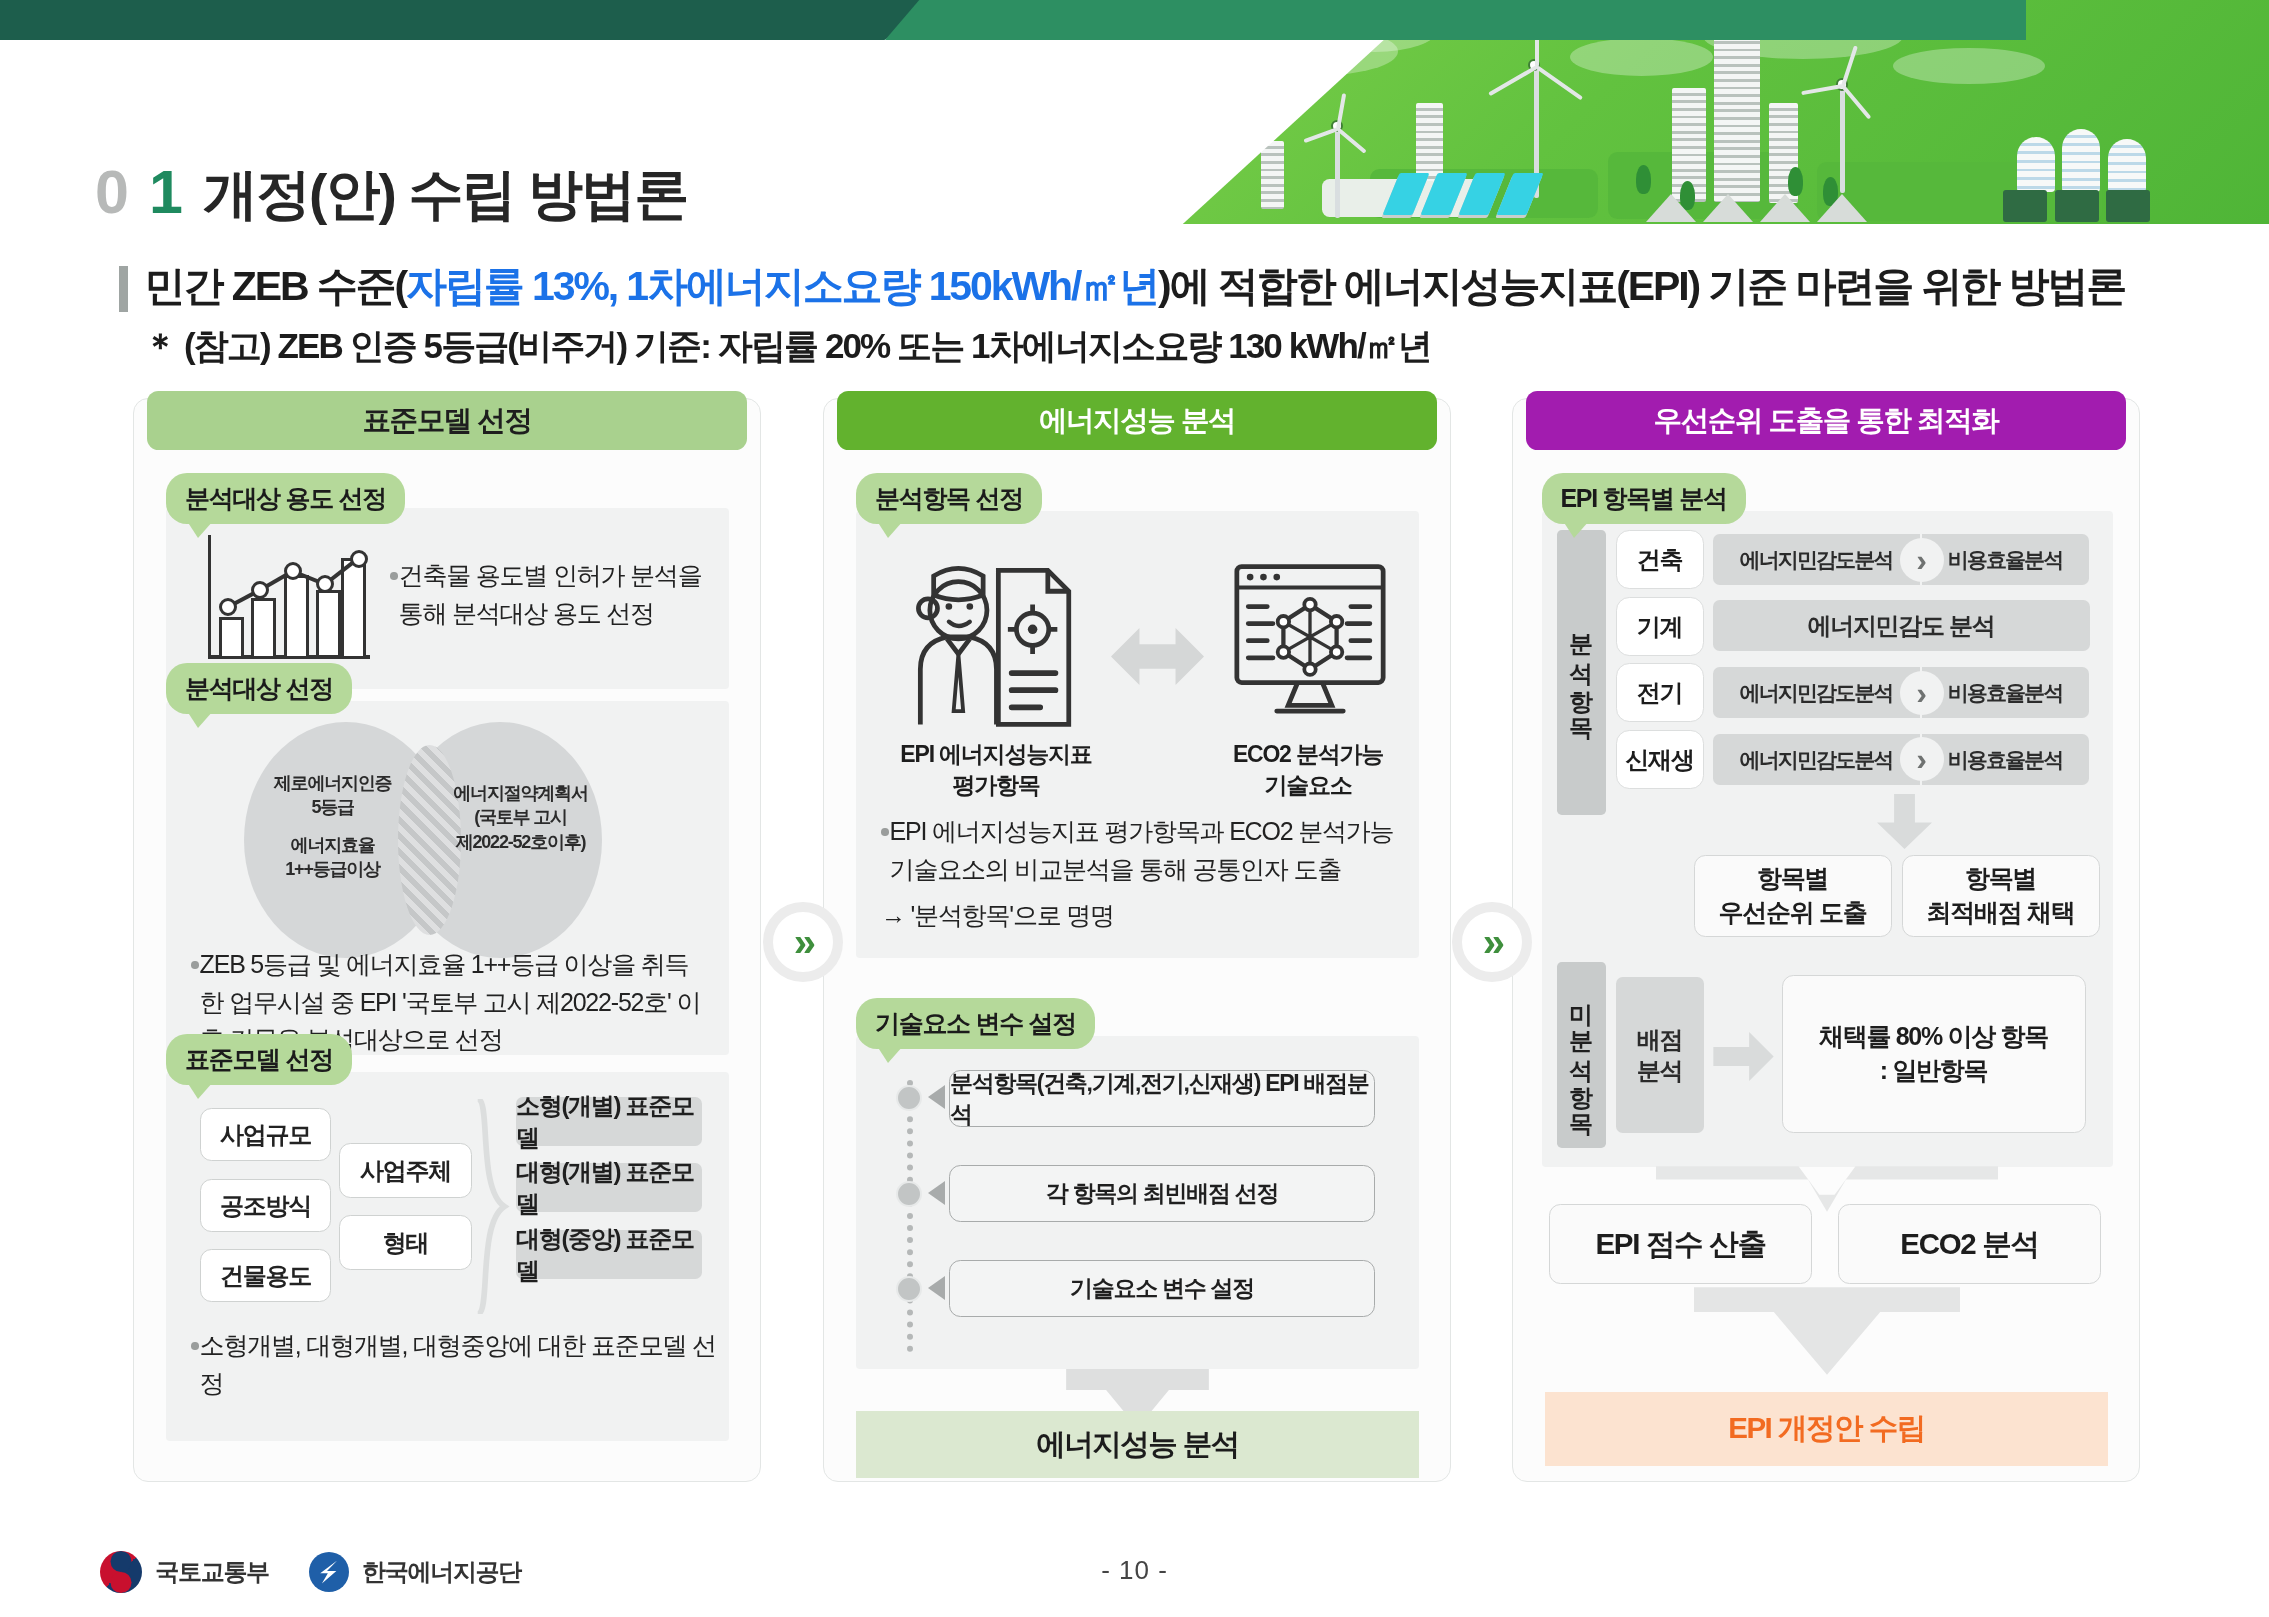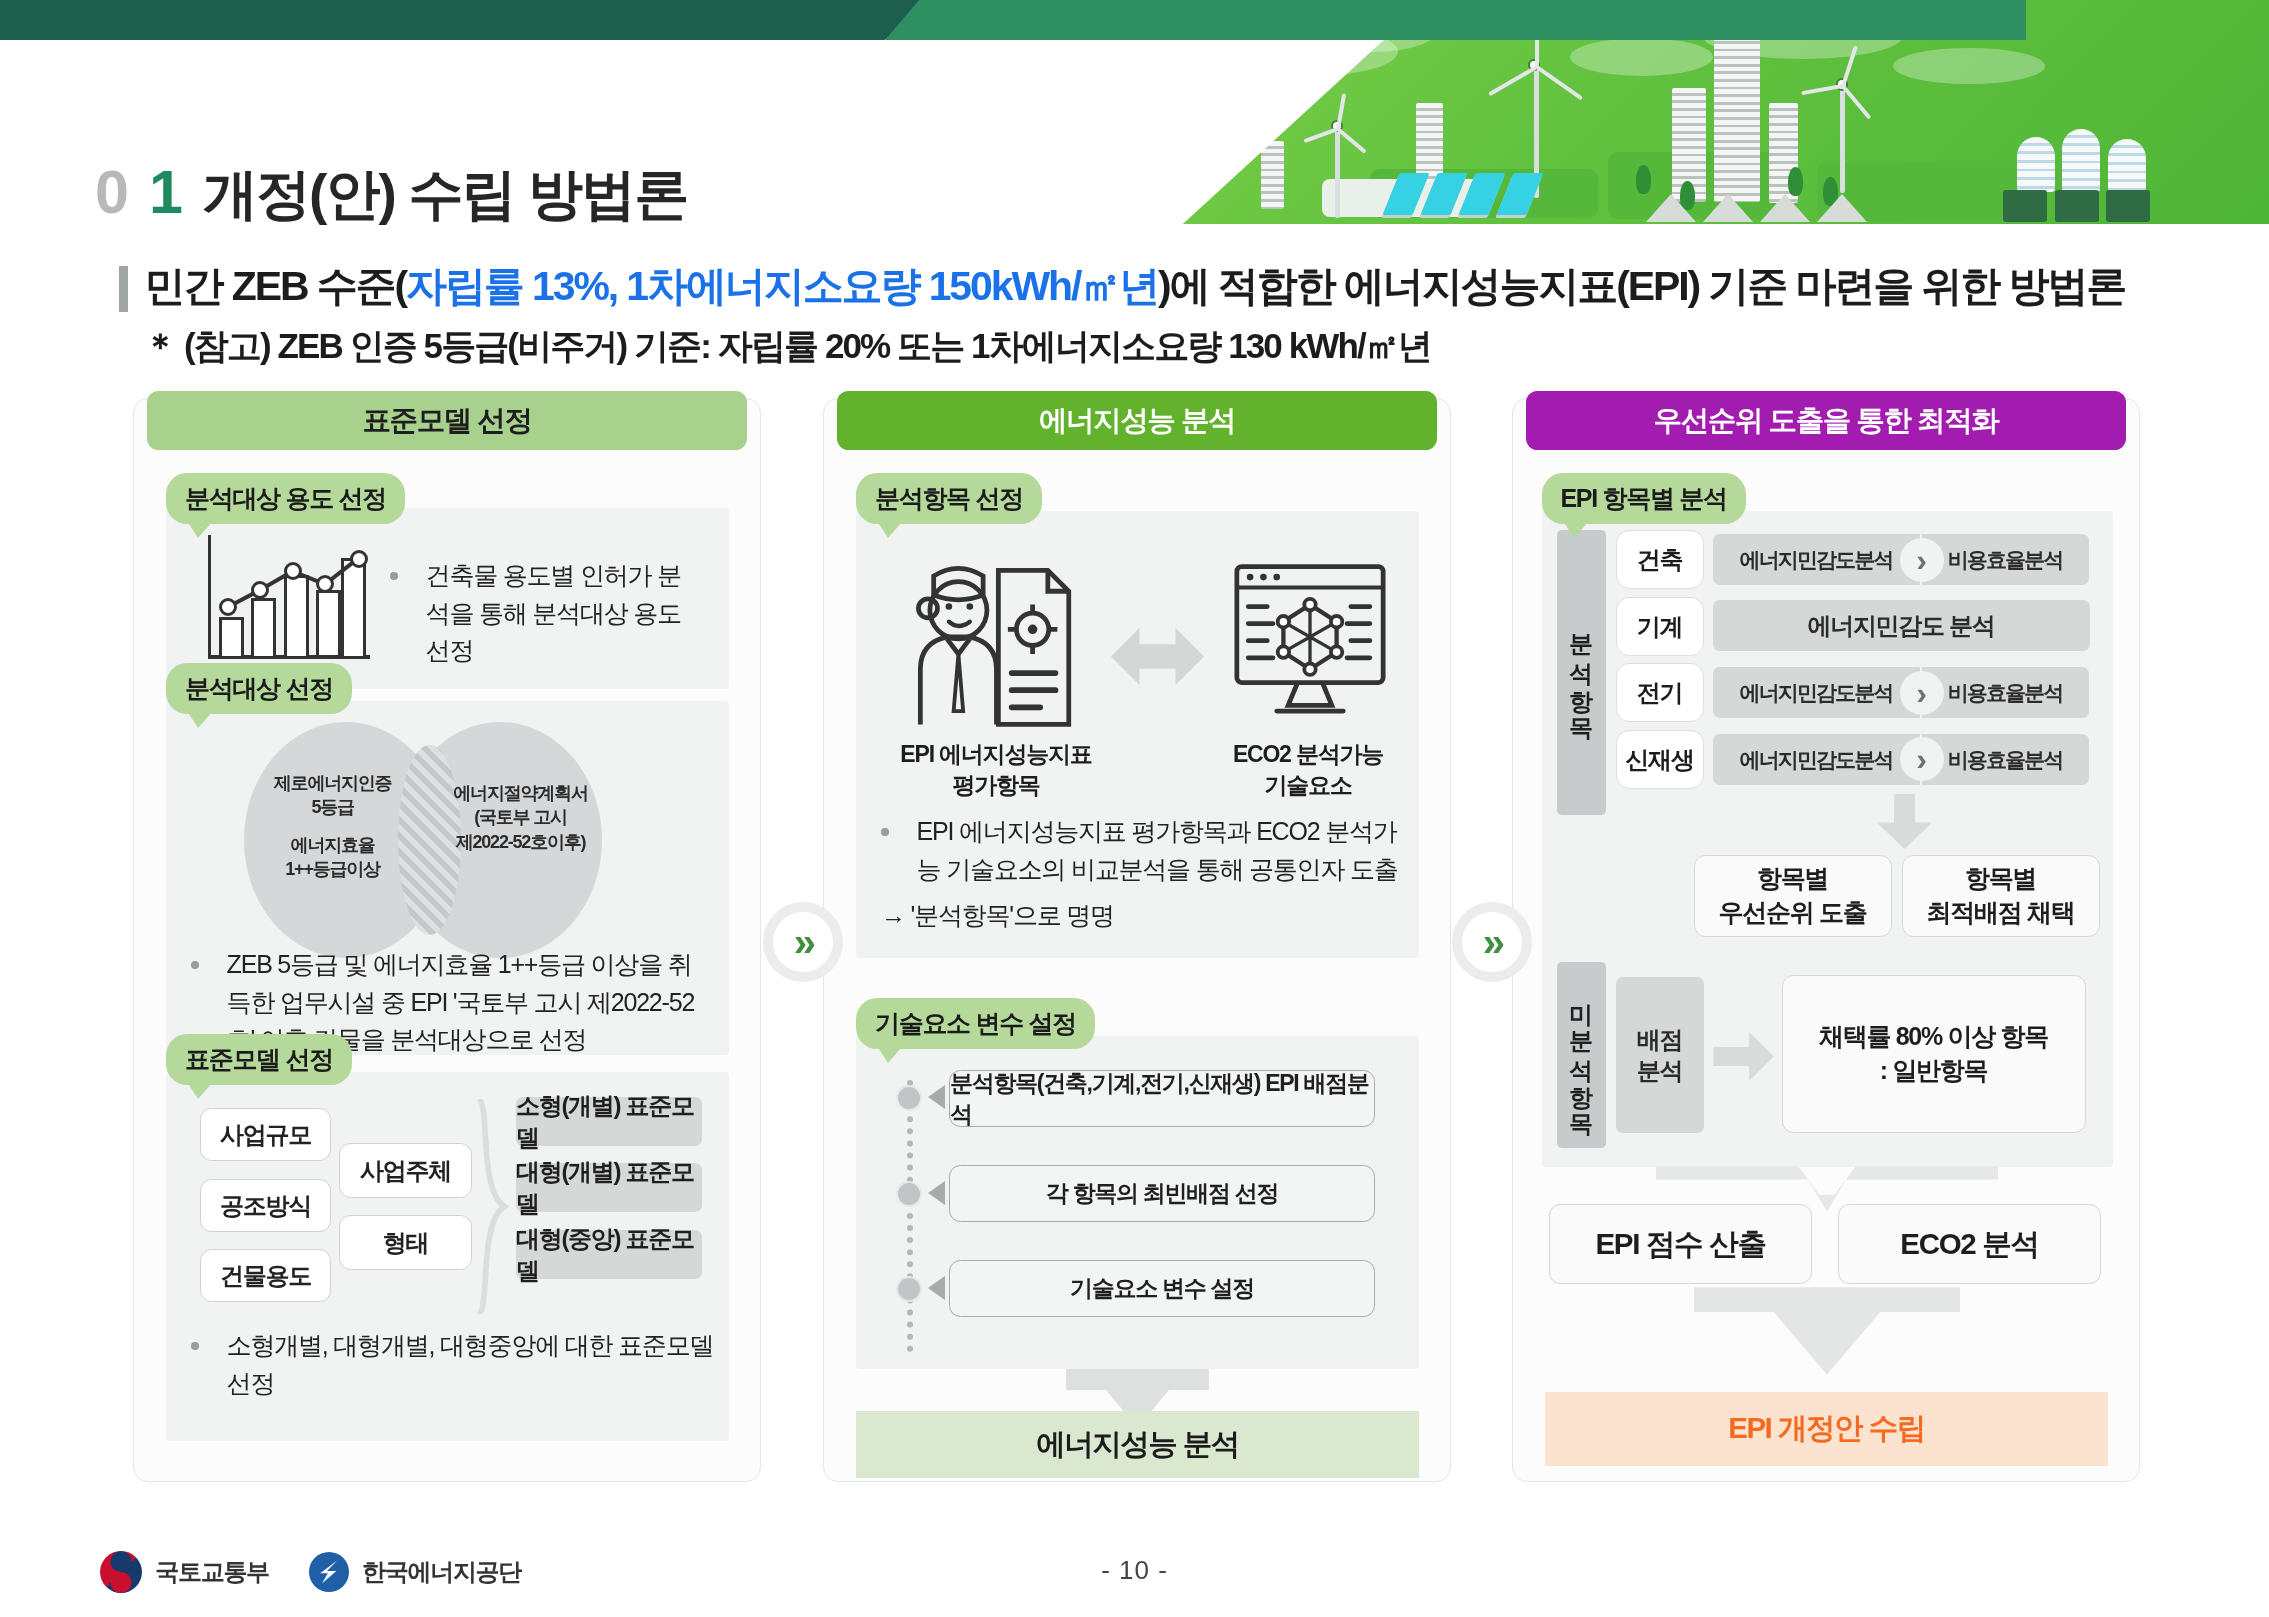--- a/index.html
+++ b/index.html
@@ -85,21 +85,21 @@
     padding:8.6px 19px 9.5px; border-radius:21px; z-index:5; white-space:nowrap;
   }
   .bubble::after {
     content:""; position:absolute; left:21px; bottom:-14.3px;
     border-left:11.4px solid transparent; border-right:15px solid transparent;
     border-top:17px solid #b5d99a;
   }
 
   .panel { position:absolute; background:#f1f2f2; border-radius:3.8px; }
 
-  .bullet { display:flex; align-items:flex-start; gap:28px; }
+  .bullet { display:flex; align-items:flex-start; gap:1px; }
   .bullet .dot { width:7.6px; height:7.6px; border-radius:50%; background:#9a9d9c; margin-top:15px; flex:none; }
   .btxt { font-size:25px; color:#222; letter-spacing:-1.2px; line-height:1.5; }
 
   
   .chart-icon { position:absolute; }
   .bar { position:absolute; border:3.8px solid #333; background:#fff; }
   .cline { position:absolute; height:3.8px; background:#333; transform-origin: 0 50%; }
   .cnode { position:absolute; width:18px; height:18px; border-radius:50%; border:3.8px solid #333; background:#fff; }
   .axis { position:absolute; background:#333; }
 

